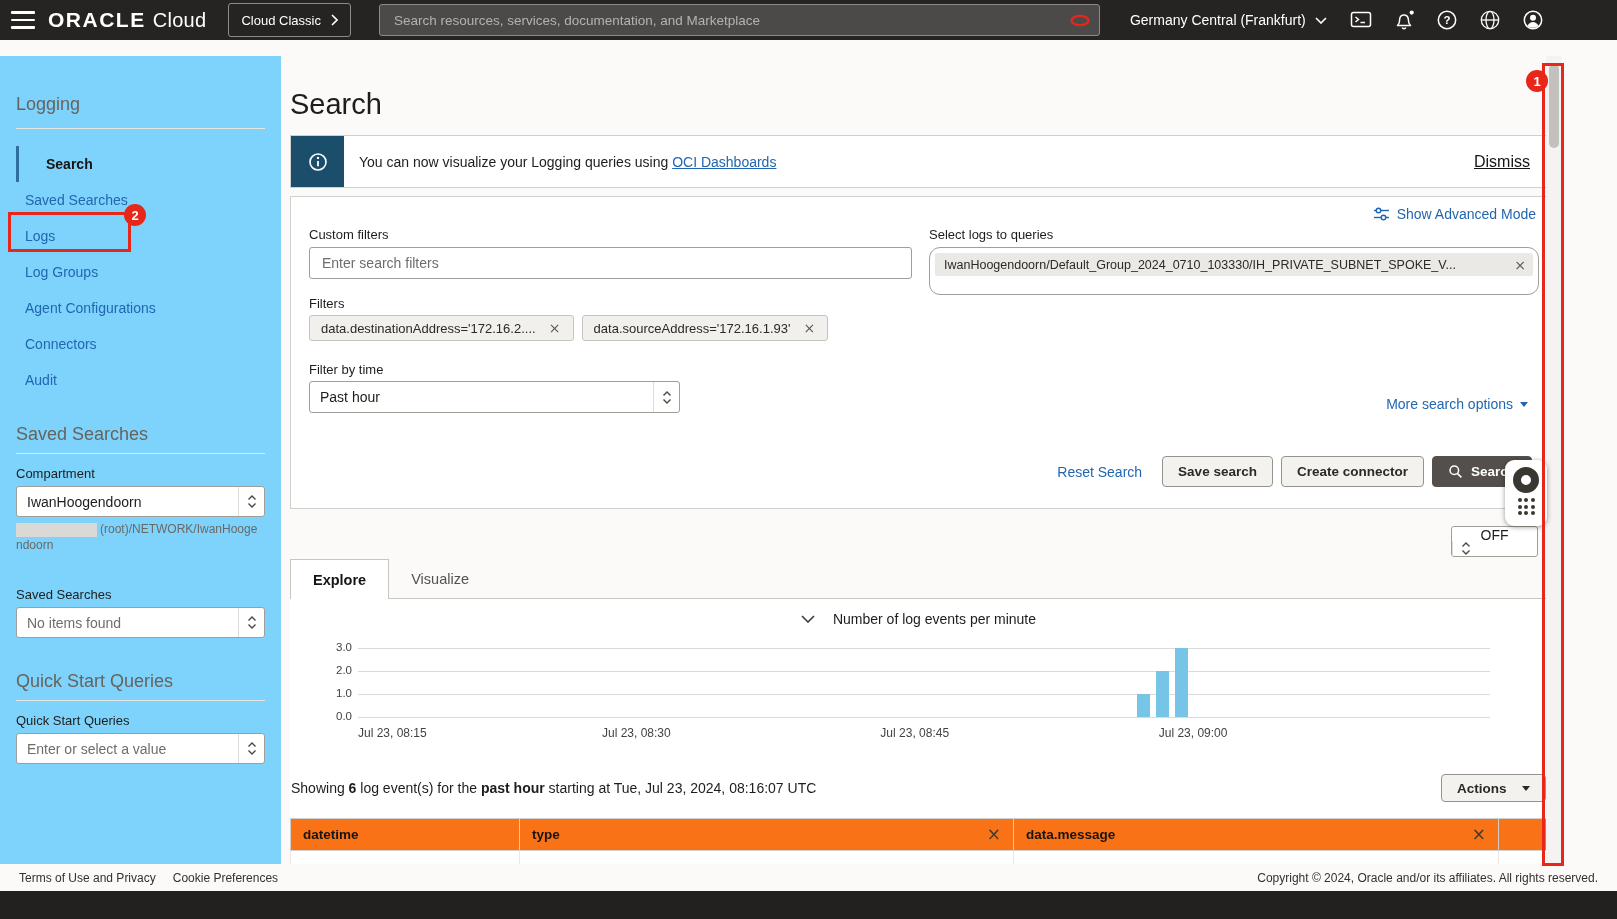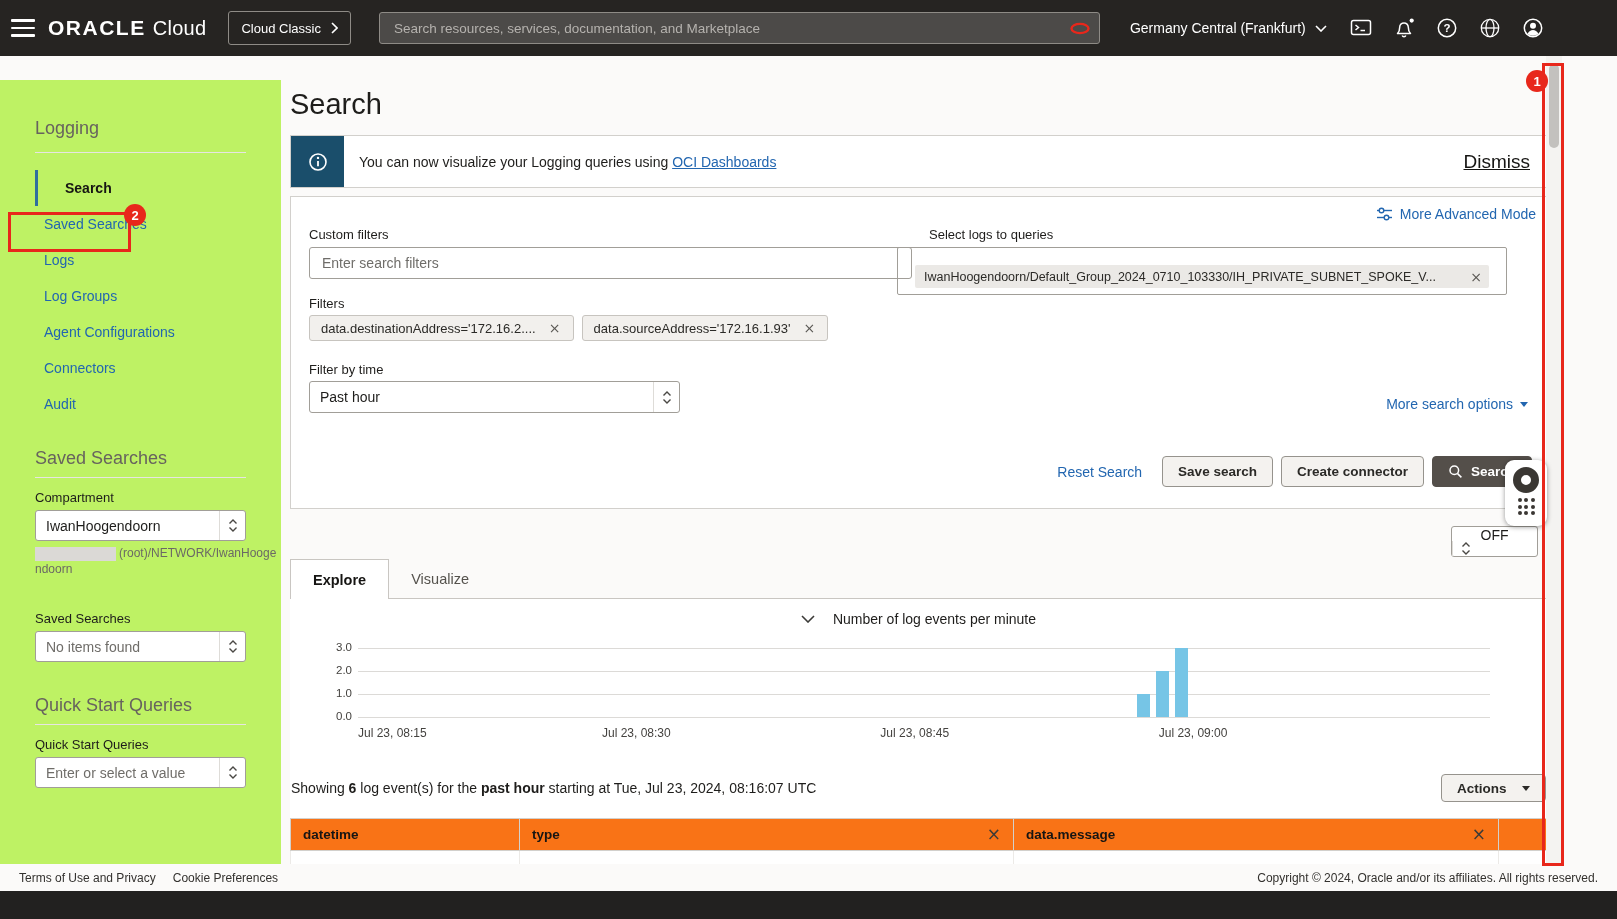--- a/index.html
+++ b/index.html
@@ -5,41 +5,41 @@
   * { box-sizing: border-box; margin: 0; padding: 0; }
   html,body { width:1617px; height:919px; }
   body {
     position: relative; overflow: hidden;
     font-family: "Liberation Sans","DejaVu Sans",sans-serif;
     background: #fbfaf9; color: #1e1d1b;
   }
   svg { display:block; }
 
   
-  #topbar { position:absolute; left:0; top:0; width:1617px; height:56px; background:#262422;
+  #topbar { position:absolute; left:0; top:0; width:1617px; height:40px; background:#262422;
             display:flex; align-items:center; z-index:30; }
   #menu-button { width:46px; height:56px; display:flex; flex-direction:column; justify-content:center;
                  align-items:center; gap:5px; cursor:pointer; }
   #menu-button .bar { width:24px; height:2.5px; background:#fff; border-radius:1px; }
   .brand { display:flex; align-items:baseline; margin-left:2px; }
   .brand .oracle { color:#fff; font-weight:700; font-size:21px; letter-spacing:1.5px; }
   .brand .cloudw { color:#fff; font-weight:400; font-size:20px; margin-left:7px; letter-spacing:.3px; }
   #cloud-classic { margin-left:22px; height:34px; border:1px solid #8e8b86; border-radius:3px; color:#fff;
                    font-size:13px; display:flex; align-items:center; gap:10px; padding:0 12px; cursor:pointer; background:transparent; }
   #topbar-search-wrap { position:relative; margin-left:28px; width:721px; }
   #topbar-search { width:100%; height:32px; background:#4c4a48; border:1px solid #8e8b86; border-radius:3px;
                    color:#e8e6e3; font-size:13.5px; padding:0 36px 0 14px; outline:none; }
   #topbar-search::placeholder { color:#b5b2ae; }
   .search-mark { position:absolute; right:9px; top:10px; }
   #region { margin-left:30px; display:flex; align-items:center; gap:9px; color:#fff; font-size:14px; cursor:pointer; white-space:nowrap; }
   .topbar-icons { display:flex; align-items:center; gap:15px; margin-left:20px; }
   .icon-btn { width:28px; height:28px; display:flex; align-items:center; justify-content:center; cursor:pointer; position:relative; }
 
   
-  #sidebar { position:absolute; left:0; top:56px; width:281px; height:808px; background:#bef264; padding:0 35px;margin-top:24px; }
+  #sidebar { position:absolute; left:0; top:56px; width:281px; height:808px; background:#7dd3fc; padding:0 16px; }
   .side-heading { font-size:18px; font-weight:400; color:#67635e; }
   #sidebar hr { border:none; border-top:1px solid #e7e5e2; }
   #logging-title { margin-top:38px; }
   .hr-a { margin-top:13px; }
   #side-nav { margin-top:17px; margin-left:-19px; margin-right:-19px; }
   .nav-item { height:36px; display:flex; align-items:center; padding-left:28px; font-size:14px; color:#2266b0; cursor:pointer; }
   .nav-item.active { color:#161513; font-weight:700; border-left:3px solid #2f6f9e; padding-left:27px; margin-left:19px; }
   .nav-item:not(.active) { margin-left:19px; padding-left:9px; }
   #saved-heading { margin-top:26px; }
   .hr-b { margin-top:8px; }
@@ -58,31 +58,31 @@
 
   
   #main { position:absolute; left:281px; top:56px; width:1336px; height:808px; overflow:hidden; background:#fbfaf9; }
   #page-title { position:absolute; left:9px; top:32px; font-size:29px; font-weight:500; color:#1e1d1b; }
 
   #banner { position:absolute; left:9px; top:79px; width:1257px; height:53px; background:#fff;
             border:1px solid #d2d0cc; display:flex; align-items:center; }
   .banner-icon { width:53px; height:100%; background:#1a4e6b; display:flex; align-items:center; justify-content:center; flex:0 0 auto; }
   .banner-text { margin-left:15px; font-size:14px; color:#1e1d1b; }
   .banner-link { color:#2266b0; text-decoration:underline; cursor:pointer; }
-  .banner-dismiss { margin-left:auto; margin-right:16px; font-size:19px; text-decoration:underline; color:#161513; cursor:pointer; }
+  .banner-dismiss { margin-left:auto; margin-right:16px; font-size:16px; text-decoration:underline; color:#161513; cursor:pointer; }
 
   #search-panel { position:absolute; left:9px; top:140px; width:1257px; height:313px; background:#fff; border:1px solid #d2d0cc; }
   .link { color:#2266b0; cursor:pointer; font-size:14px; }
   #advanced-link { position:absolute; top:9px; right:10px; display:flex; align-items:center; gap:7px; }
   #custom-label { position:absolute; left:18px; top:30px; }
   .text-input { border:1px solid #a19e98; border-radius:3px; font-size:14px; padding:0 12px; color:#4d7c0f; background:#fff; outline:none; }
   .text-input::placeholder { color:#6f6d69; }
   #custom-input { position:absolute; left:18px; top:50px; width:603px; height:32px; }
   #select-logs-label { position:absolute; left:638px; top:30px; }
-  #logs-box { position:absolute; left:606px; top:50px; width:610px; height:48px; border:1px solid #a19e98; border-radius:2px; padding:17px; }
+  #logs-box { position:absolute; left:638px; top:50px; width:610px; height:48px; border:1px solid #a19e98; border-radius:11px; padding:5px; }
   .log-chip { height:23px; background:#ebe9e6; border-radius:2px; display:flex; align-items:center; justify-content:space-between;
               gap:6px; padding:0 4px 0 9px; font-size:12.5px; color:#2b2a27; }
   .log-chip .chip-text { white-space:nowrap; overflow:hidden; text-overflow:ellipsis; }
   .chip-x { width:18px; text-align:center; font-size:14px; color:#5a5854; cursor:pointer; font-family:"DejaVu Sans",sans-serif; }
   #filters-label { position:absolute; left:18px; top:99px; }
   #chips-row { position:absolute; left:18px; top:118px; display:flex; gap:8px; }
   .fchip { height:26px; background:#f2f0ed; border:1px solid #c7c4bf; border-radius:3px; display:flex; align-items:center;
            gap:10px; padding:0 9px 0 11px; font-size:13px; color:#2b2a27; }
   #time-label { position:absolute; left:18px; top:165px; }
   #time-select { position:absolute; left:18px; top:184px; width:371px; height:32px; }
@@ -306,21 +306,21 @@
   </div>
 
   <div id="search-panel">
     <div id="advanced-link" class="link">
       <svg width="17" height="16" viewBox="0 0 17 16">
         <line x1="1" y1="4.5" x2="16" y2="4.5" stroke="#2266b0" stroke-width="1.4"></line>
         <circle cx="5.5" cy="4.5" r="2.3" fill="#fff" stroke="#2266b0" stroke-width="1.4"></circle>
         <line x1="1" y1="11.5" x2="16" y2="11.5" stroke="#2266b0" stroke-width="1.4"></line>
         <circle cx="10.5" cy="11.5" r="2.3" fill="#fff" stroke="#2266b0" stroke-width="1.4"></circle>
       </svg>
-      <span>More Advanced Mode</span>
+      <span>Show Advanced Mode</span>
     </div>
     <div id="custom-label" class="field-label">Custom filters</div>
     <input id="custom-input" class="text-input" placeholder="Enter search filters" style="">
     <div id="select-logs-label" class="field-label">Select logs to queries</div>
     <div id="logs-box">
       <div class="log-chip">
         <span class="chip-text">IwanHoogendoorn/Default_Group_2024_0710_103330/IH_PRIVATE_SUBNET_SPOKE_V...</span>
         <span class="chip-x">×</span>
       </div>
     </div>

